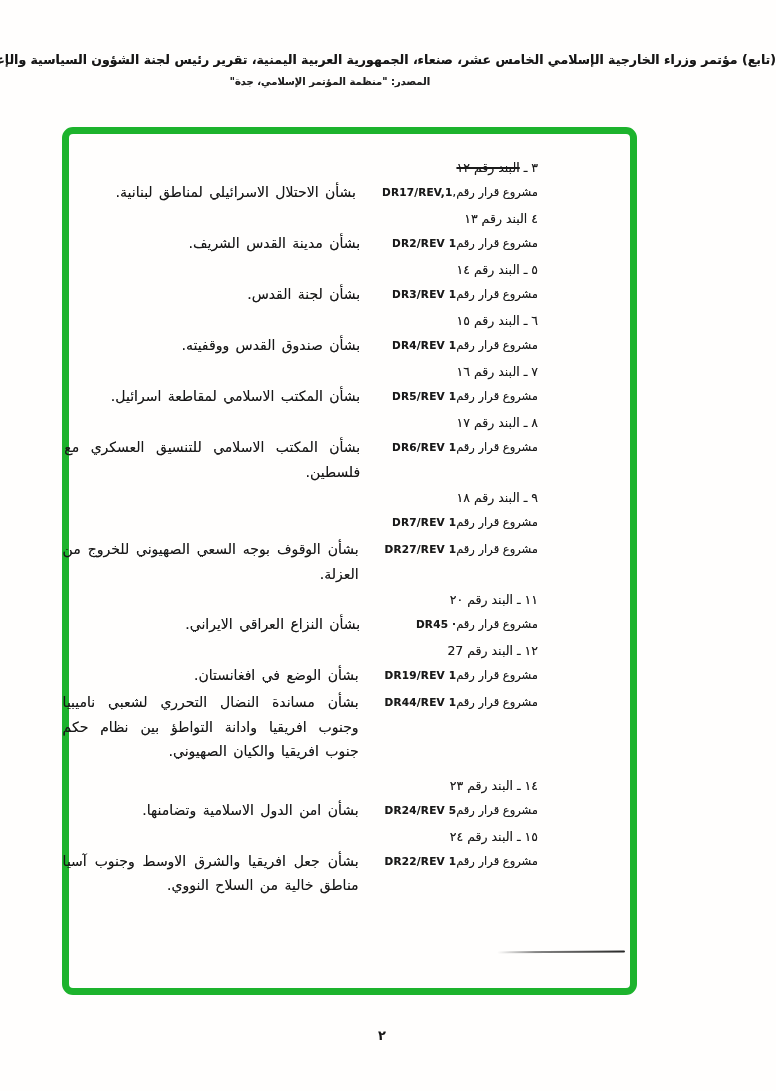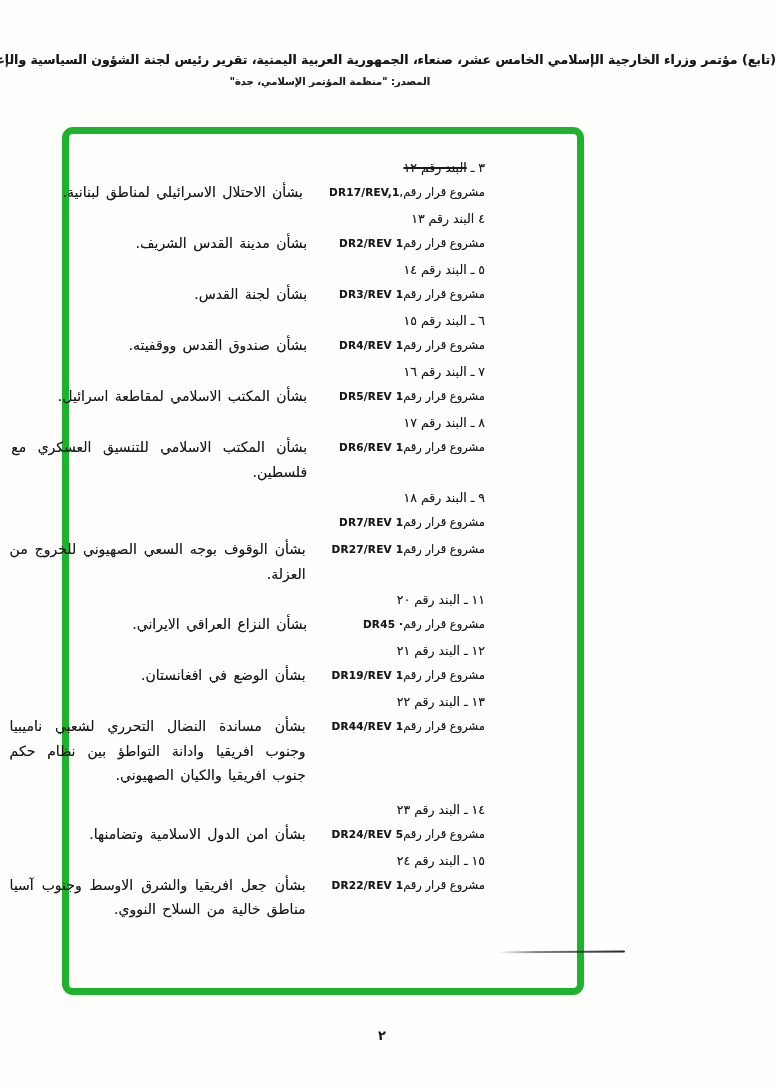--- a/index.html
+++ b/index.html
@@ -22,21 +22,21 @@
     white-space: nowrap;
   }
   .hdr2 {
     position: relative; left: -58px; margin-top: 9px;
     font-size: 10px; font-weight: 700; color: #202020;
     text-shadow: 0 0 0.5px rgba(20,20,20,.5);
   }
   
   .frame {
     position: absolute; left: 62px; top: 127px;
-    width: 522px; height: 868px;
+    width: 575px; height: 868px;
     border: 7px solid #1db32d; border-radius: 11px;
     background: transparent;
   }
   
   .list {
     position: absolute; top: 22px; right: 92px; left: 22px;
     direction: rtl;
   }
   .entry { margin-bottom: 2px; }
   .band {
@@ -160,30 +160,29 @@
       <div class="entry">
         <div class="band">١١ ـ البند رقم ٢٠</div>
         <div class="row">
           <span class="lbl">مشروع قرار رقم</span>
           <span class="code">DR45 ·</span>
           <span class="desc">بشأن النزاع العراقي الايراني.</span>
         </div>
       </div>
 
       <div class="entry">
-        <div class="band">١٢ ـ البند رقم ٢١</div>
+        <div class="band">١٢ ـ البند رقم 27</div>
         <div class="row">
           <span class="lbl">مشروع قرار رقم</span>
           <span class="code">DR19/REV 1</span>
           <span class="desc">بشأن الوضع في افغانستان.</span>
         </div>
       </div>
 
       <div class="entry">
-        <div class="band">١٣ ـ البند رقم ٢٢</div>
         <div class="row">
           <span class="lbl">مشروع قرار رقم</span>
           <span class="code">DR44/REV 1</span>
           <span class="desc">بشأن مساندة النضال التحرري لشعبي ناميبيا وجنوب افريقيا وادانة التواطؤ بين نظام حكم جنوب افريقيا والكيان الصهيوني.</span>
         </div>
       </div>
 
       <div class="entry" style="margin-top:10px">
         <div class="band">١٤ ـ البند رقم ٢٣</div>
         <div class="row">

